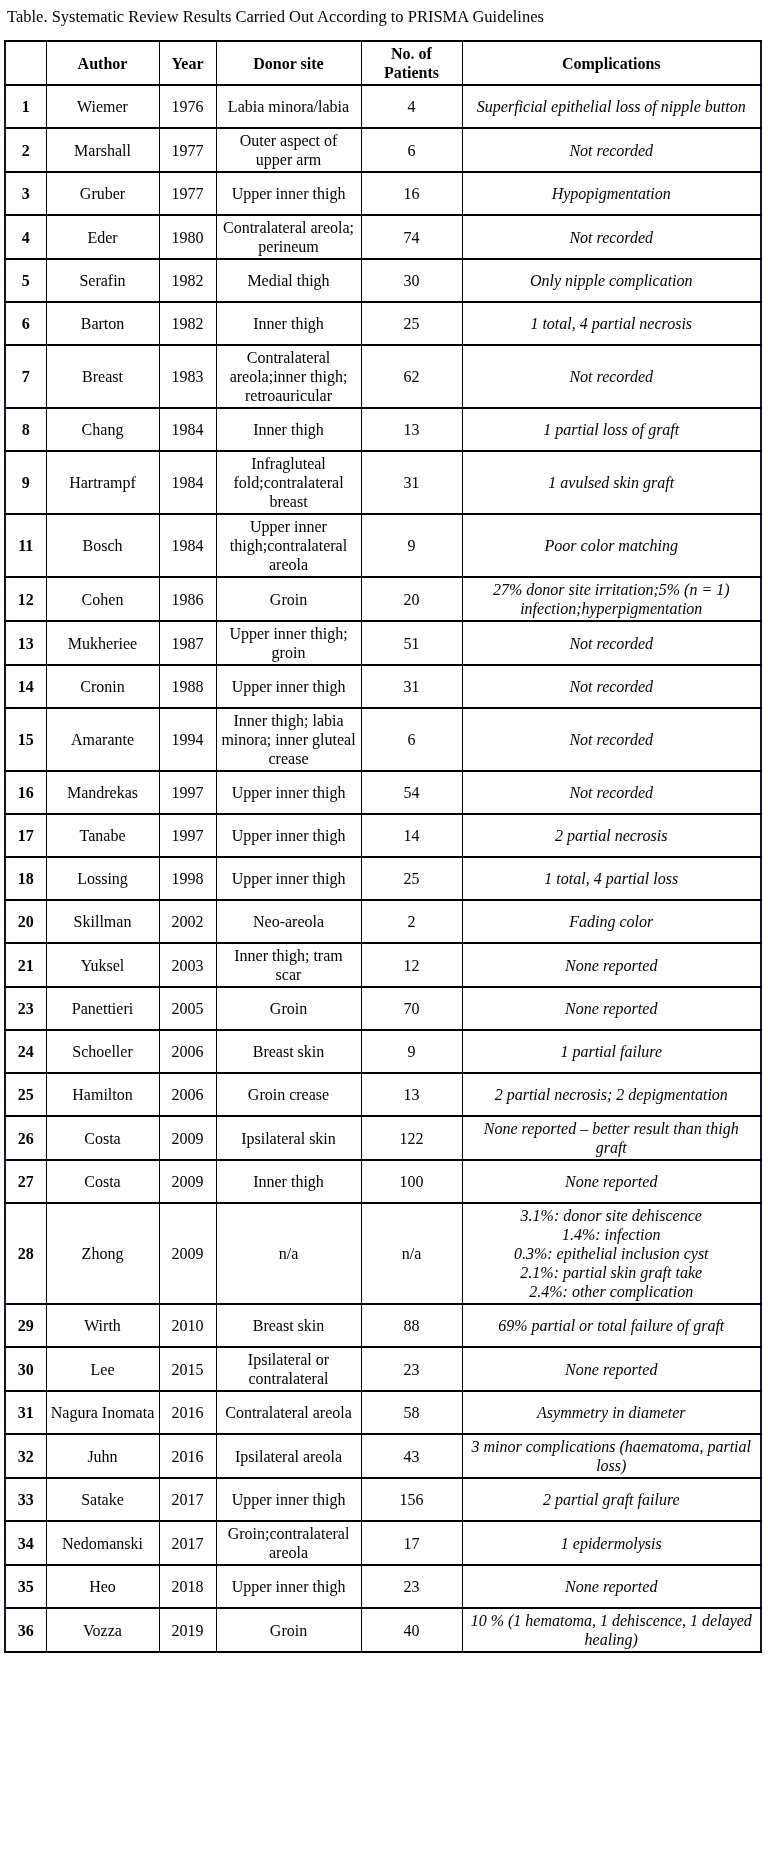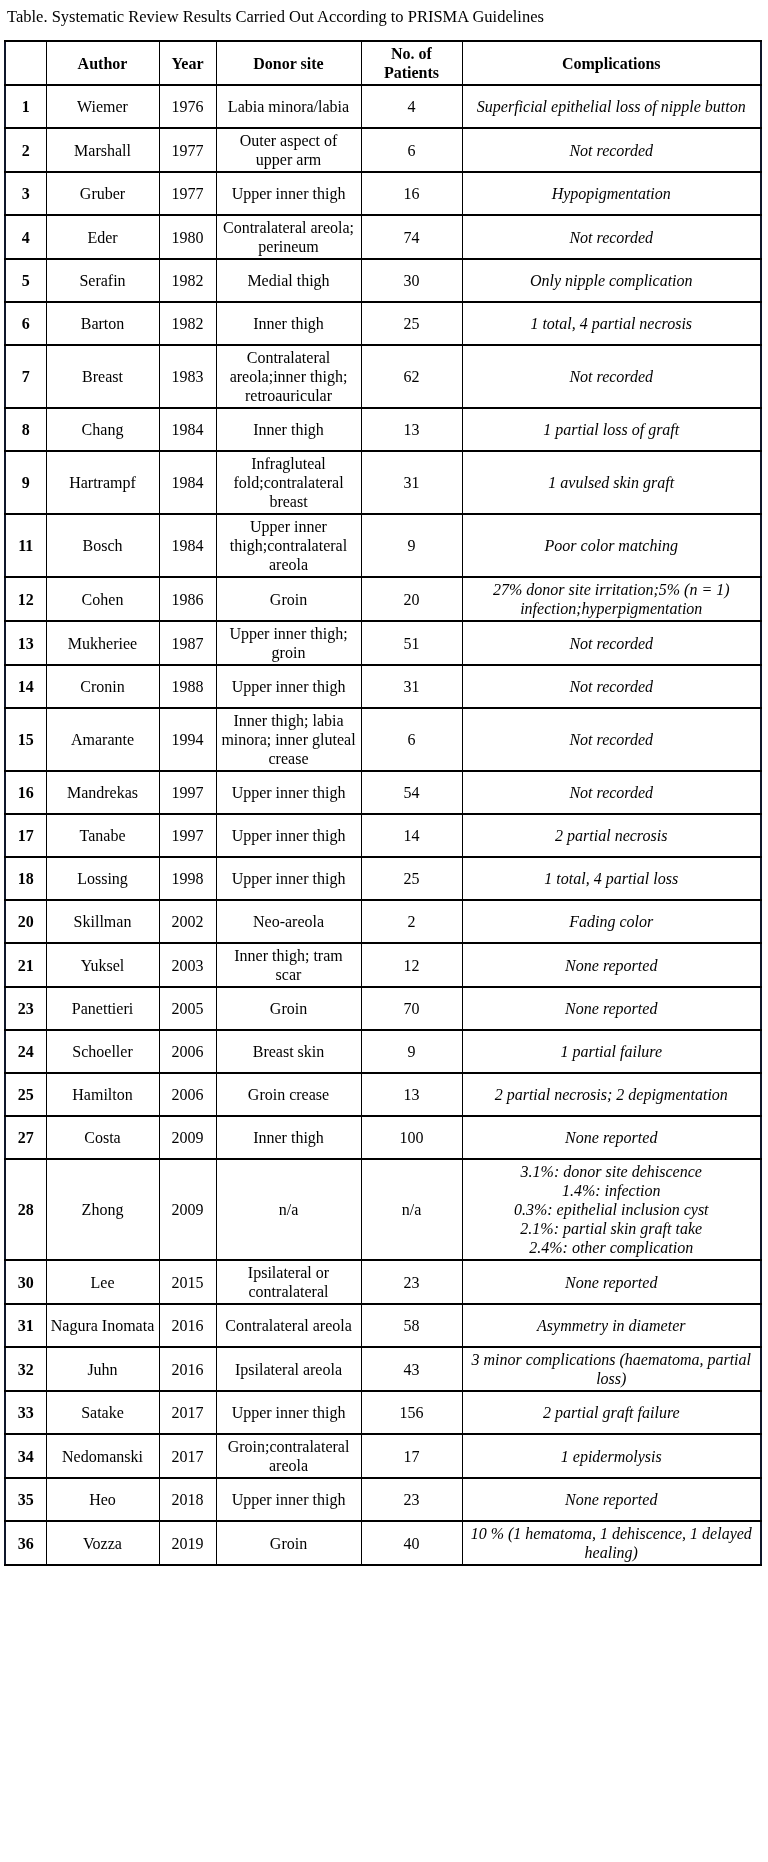--- a/index.html
+++ b/index.html
@@ -245,40 +245,56 @@
   </tr>
       <tr>
     <td class="num">25</td>
     <td class="author">Hamilton</td>
     <td class="year">2006</td>
     <td class="donor">Groin crease</td>
     <td class="patients">13</td>
     <td class="complications">2 partial necrosis; 2 depigmentation</td>
   </tr>
       <tr>
+    <td class="num">26</td>
+    <td class="author">Costa</td>
+    <td class="year">2009</td>
+    <td class="donor">Ipsilateral skin</td>
+    <td class="patients">122</td>
+    <td class="complications">None reported – better result than thigh graft</td>
+  </tr>
+      <tr>
     <td class="num">27</td>
     <td class="author">Costa</td>
     <td class="year">2009</td>
     <td class="donor">Inner thigh</td>
     <td class="patients">100</td>
     <td class="complications">None reported</td>
   </tr>
       <tr>
     <td class="num">28</td>
     <td class="author">Zhong</td>
     <td class="year">2009</td>
     <td class="donor">n/a</td>
     <td class="patients">n/a</td>
     <td class="complications">3.1%: donor site dehiscence
 1.4%: infection
 0.3%: epithelial inclusion cyst
 2.1%: partial skin graft take
 2.4%: other complication</td>
   </tr>
       <tr>
+    <td class="num">29</td>
+    <td class="author">Wirth</td>
+    <td class="year">2010</td>
+    <td class="donor">Breast skin</td>
+    <td class="patients">88</td>
+    <td class="complications">69% partial or total failure of graft</td>
+  </tr>
+      <tr>
     <td class="num">30</td>
     <td class="author">Lee</td>
     <td class="year">2015</td>
     <td class="donor">Ipsilateral or contralateral</td>
     <td class="patients">23</td>
     <td class="complications">None reported</td>
   </tr>
       <tr>
     <td class="num">31</td>
     <td class="author">Nagura Inomata</td>

